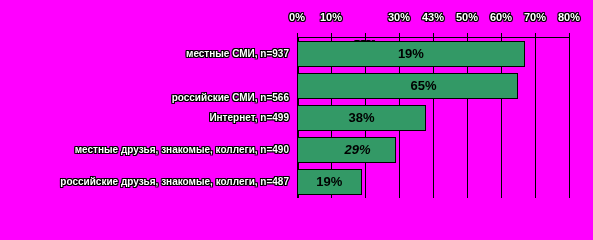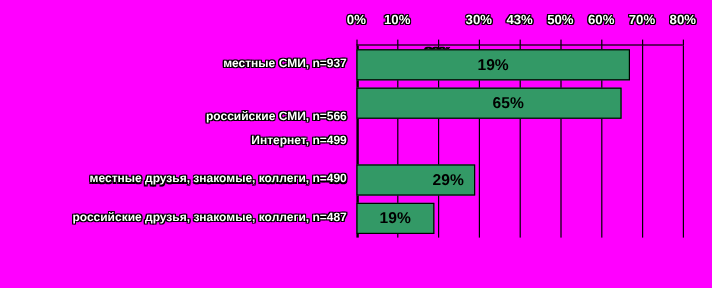--- a/index.html
+++ b/index.html
@@ -178,23 +178,27 @@
 
   <div class="bars-layer">
       <div class="bar-row" style="top: 0px;">
         <div class="bar" style="width: 227.8px; background: rgb(51, 153, 102); border-color: rgb(0, 0, 0);"></div>
         <div class="bar-value" style="left: 0px; width: 227.8px; color: rgb(0, 0, 0);">19%</div>
       </div>
       <div class="bar-row" style="top: 32px;">
         <div class="bar" style="width: 221px; background: rgb(51, 153, 102); border-color: rgb(0, 0, 0);"></div>
         <div class="bar-value" style="left: 16px; width: 221px; color: rgb(0, 0, 0);">65%</div>
       </div>
+      <div class="bar-row" style="top: 64px;">
+        <div class="bar" style="width: 129.2px; background: rgb(51, 153, 102); border-color: rgb(0, 0, 0);"></div>
+        <div class="bar-value" style="left: 0px; width: 129.2px; color: rgb(0, 0, 0);">38%</div>
+      </div>
       <div class="bar-row" style="top: 96px;">
         <div class="bar" style="width: 98.6px; background: rgb(51, 153, 102); border-color: rgb(0, 0, 0);"></div>
-        <div class="bar-value" style="left: 16px; width: 121px; color: rgb(0, 0, 0);">29%</div>
+        <div class="bar-value" style="left: 0px; width: 121px; color: rgb(0, 0, 0); font-style: italic;">29%</div>
       </div>
       <div class="bar-row" style="top: 128px;">
         <div class="bar" style="width: 64.6px; background: rgb(51, 153, 102); border-color: rgb(0, 0, 0);"></div>
         <div class="bar-value" style="left: 0px; width: 64.6px; color: rgb(0, 0, 0);">19%</div>
       </div>
     </div>
 
   <div class="cat-labels">
       <div class="cat-label" style="top: 0px;">местные СМИ, n=937</div>
       <div class="cat-label" style="top: 44px;">российские СМИ, n=566</div>

